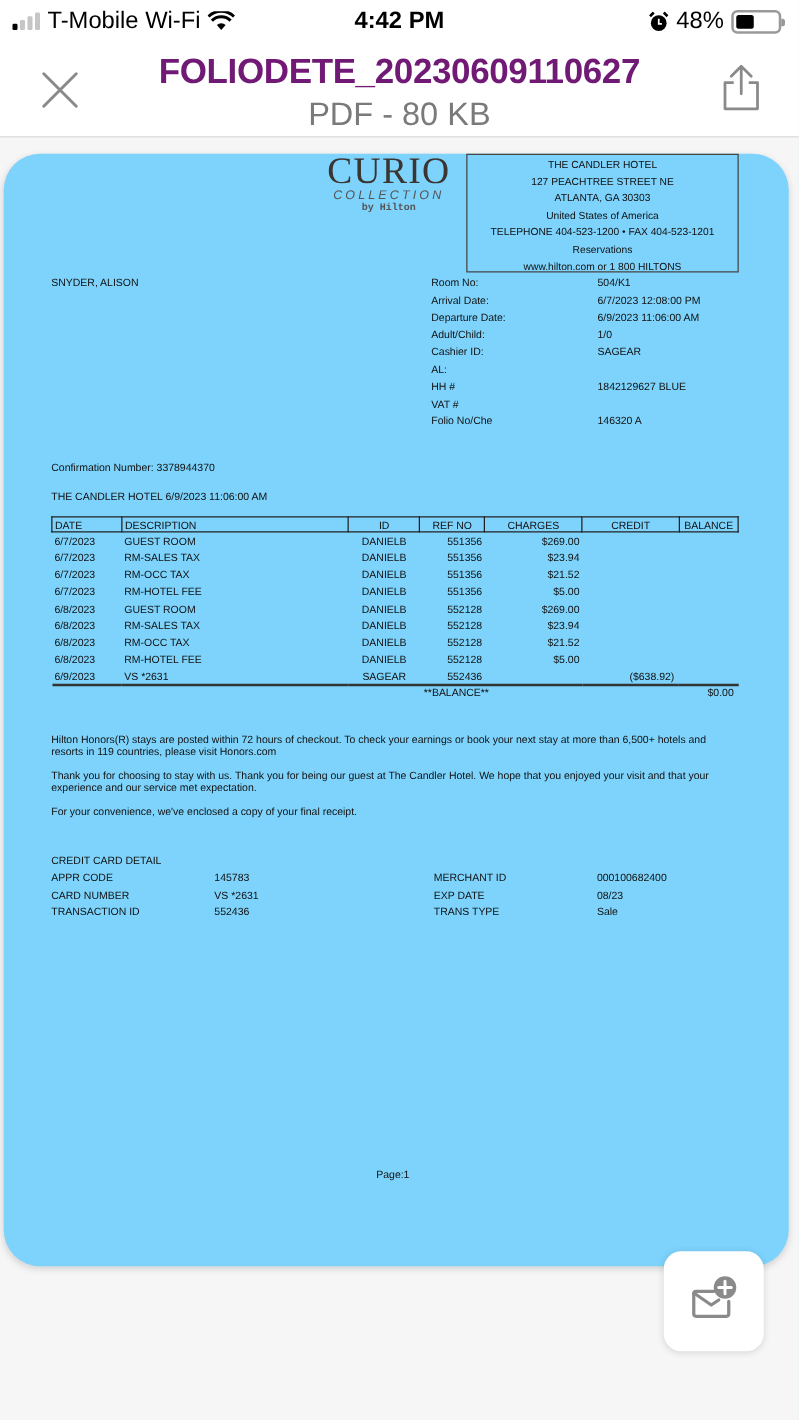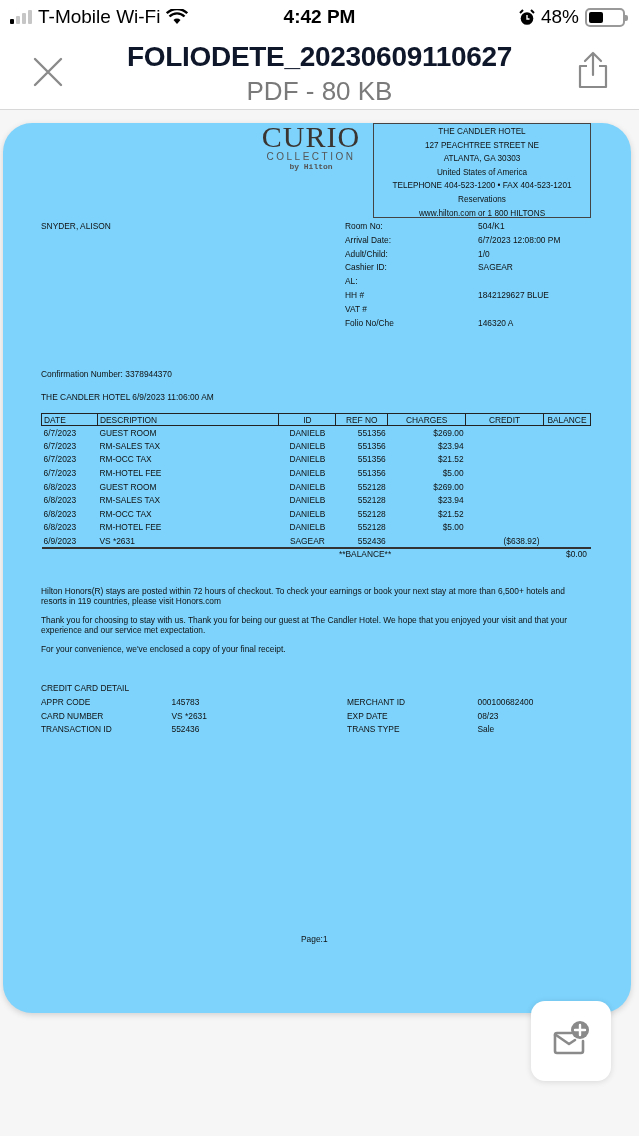--- a/index.html
+++ b/index.html
@@ -11,27 +11,27 @@
   .signal span.off { background: #c6c6c6; }
   .statusbar .time { position: absolute; left: 0; width: 639px; text-align: center; top: 6px; font-weight: bold; }
   .statusbar .right { position: absolute; right: 14px; top: 6px; display: flex; align-items: center; gap: 6px; }
   .battery { width: 40px; height: 19px; border: 2px solid #999; border-radius: 5px; position: relative; padding: 2px; }
   .battery .fill { width: 45%; height: 100%; background: #000; border-radius: 2px; }
   .battery::after { content: ""; position: absolute; right: -5px; top: 5px; width: 3px; height: 6px; background: #999; border-radius: 0 2px 2px 0; }
 
   .navbar { position: absolute; top: 36px; left: 0; width: 639px; height: 74px; background: #fff; border-bottom: 1px solid #d8d8d8; }
   .navbar .close { position: absolute; left: 30px; top: 18px; width: 36px; height: 36px; cursor: pointer; }
   .navbar .share { position: absolute; right: 28px; top: 14px; width: 36px; height: 40px; cursor: pointer; }
-  .navbar .title { position: absolute; left: 0; width: 639px; top: 5px; text-align: center; font-size: 28px; font-weight: bold; color: #0f172a; letter-spacing: -0.3px; }
+  .navbar .title { position: absolute; left: 0; width: 639px; top: 5px; text-align: center; font-size: 28px; font-weight: bold; color: #701a75; letter-spacing: -0.3px; }
   .navbar .subtitle { position: absolute; left: 0; width: 639px; top: 40px; text-align: center; font-size: 26px; color: #7a7a7a; }
 
   .page { position: absolute; left: 3px; top: 123px; width: 628px; height: 890px; background: #7dd3fc; box-shadow: 0 2px 6px rgba(0,0,0,0.15); color: #111; font-size: 8.4px; border-radius: 29px; }
   .logo { position: absolute; left: 258px; top: 0px; width: 100px; text-align: center; color: #3b3532; }
   .logo .curio { font-family: "Liberation Serif", serif; font-size: 30px; letter-spacing: 1px; line-height: 28px; }
-  .logo .coll { font-size: 10px; letter-spacing: 2.5px; color: #555; line-height: 11px; }
+  .logo .coll { font-size: 10px; letter-spacing: 2.5px; color: #555; line-height: 11px; font-style: italic; }
   .logo .by { font-family: Liberation Mono, monospace; font-size: 8px; font-weight: bold; color: #555; }
   .addr { position: absolute; left: 370px; top: 0px; width: 218px; height: 95px; border: 1px solid #444; text-align: center; font-size: 8.2px; line-height: 13.6px; padding-top: 1px; }
 
   .guest { position: absolute; left: 38px; top: 98px; }
   .info { position: absolute; left: 342px; top: 98px; }
   .info .row { height: 13.8px; display: flex; }
   .info .lbl { width: 133px; }
   .conf { position: absolute; left: 38px; top: 246px; }
   .hotelline { position: absolute; left: 38px; top: 269px; }
 
@@ -132,20 +132,24 @@
   <div class="info">
     <div class="row">
         <span class="lbl">Room No:</span>
         <span>504/K1</span>
       </div>
     <div class="row">
         <span class="lbl">Arrival Date:</span>
         <span>6/7/2023  12:08:00 PM</span>
       </div>
     <div class="row">
+        <span class="lbl">Departure Date:</span>
+        <span>6/9/2023 11:06:00 AM</span>
+      </div>
+    <div class="row">
         <span class="lbl">Adult/Child:</span>
         <span>1/0</span>
       </div>
     <div class="row">
         <span class="lbl">Cashier ID:</span>
         <span>SAGEAR</span>
       </div>
     <div class="row">
         <span class="lbl">AL:</span>
         <span></span>

